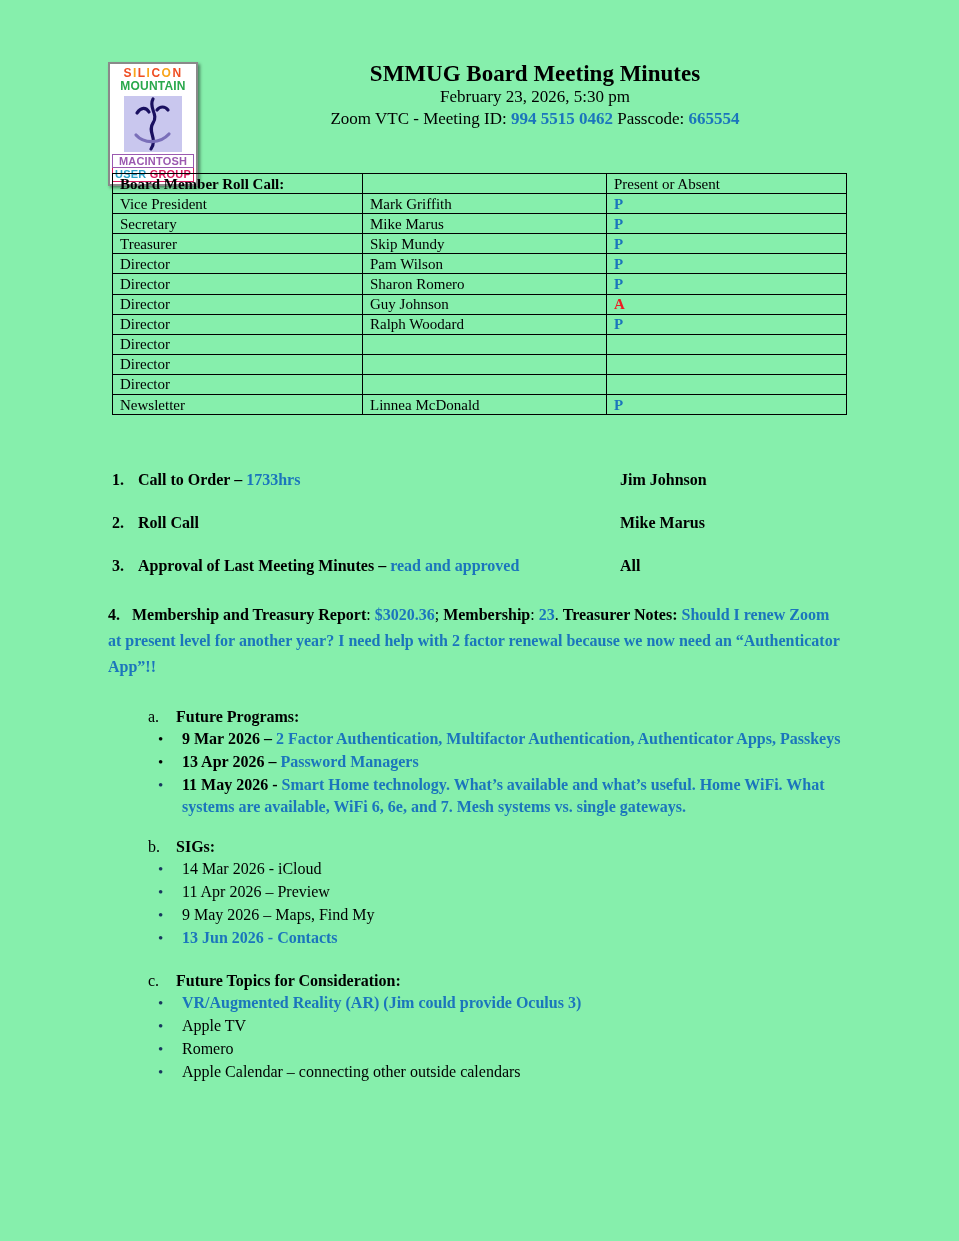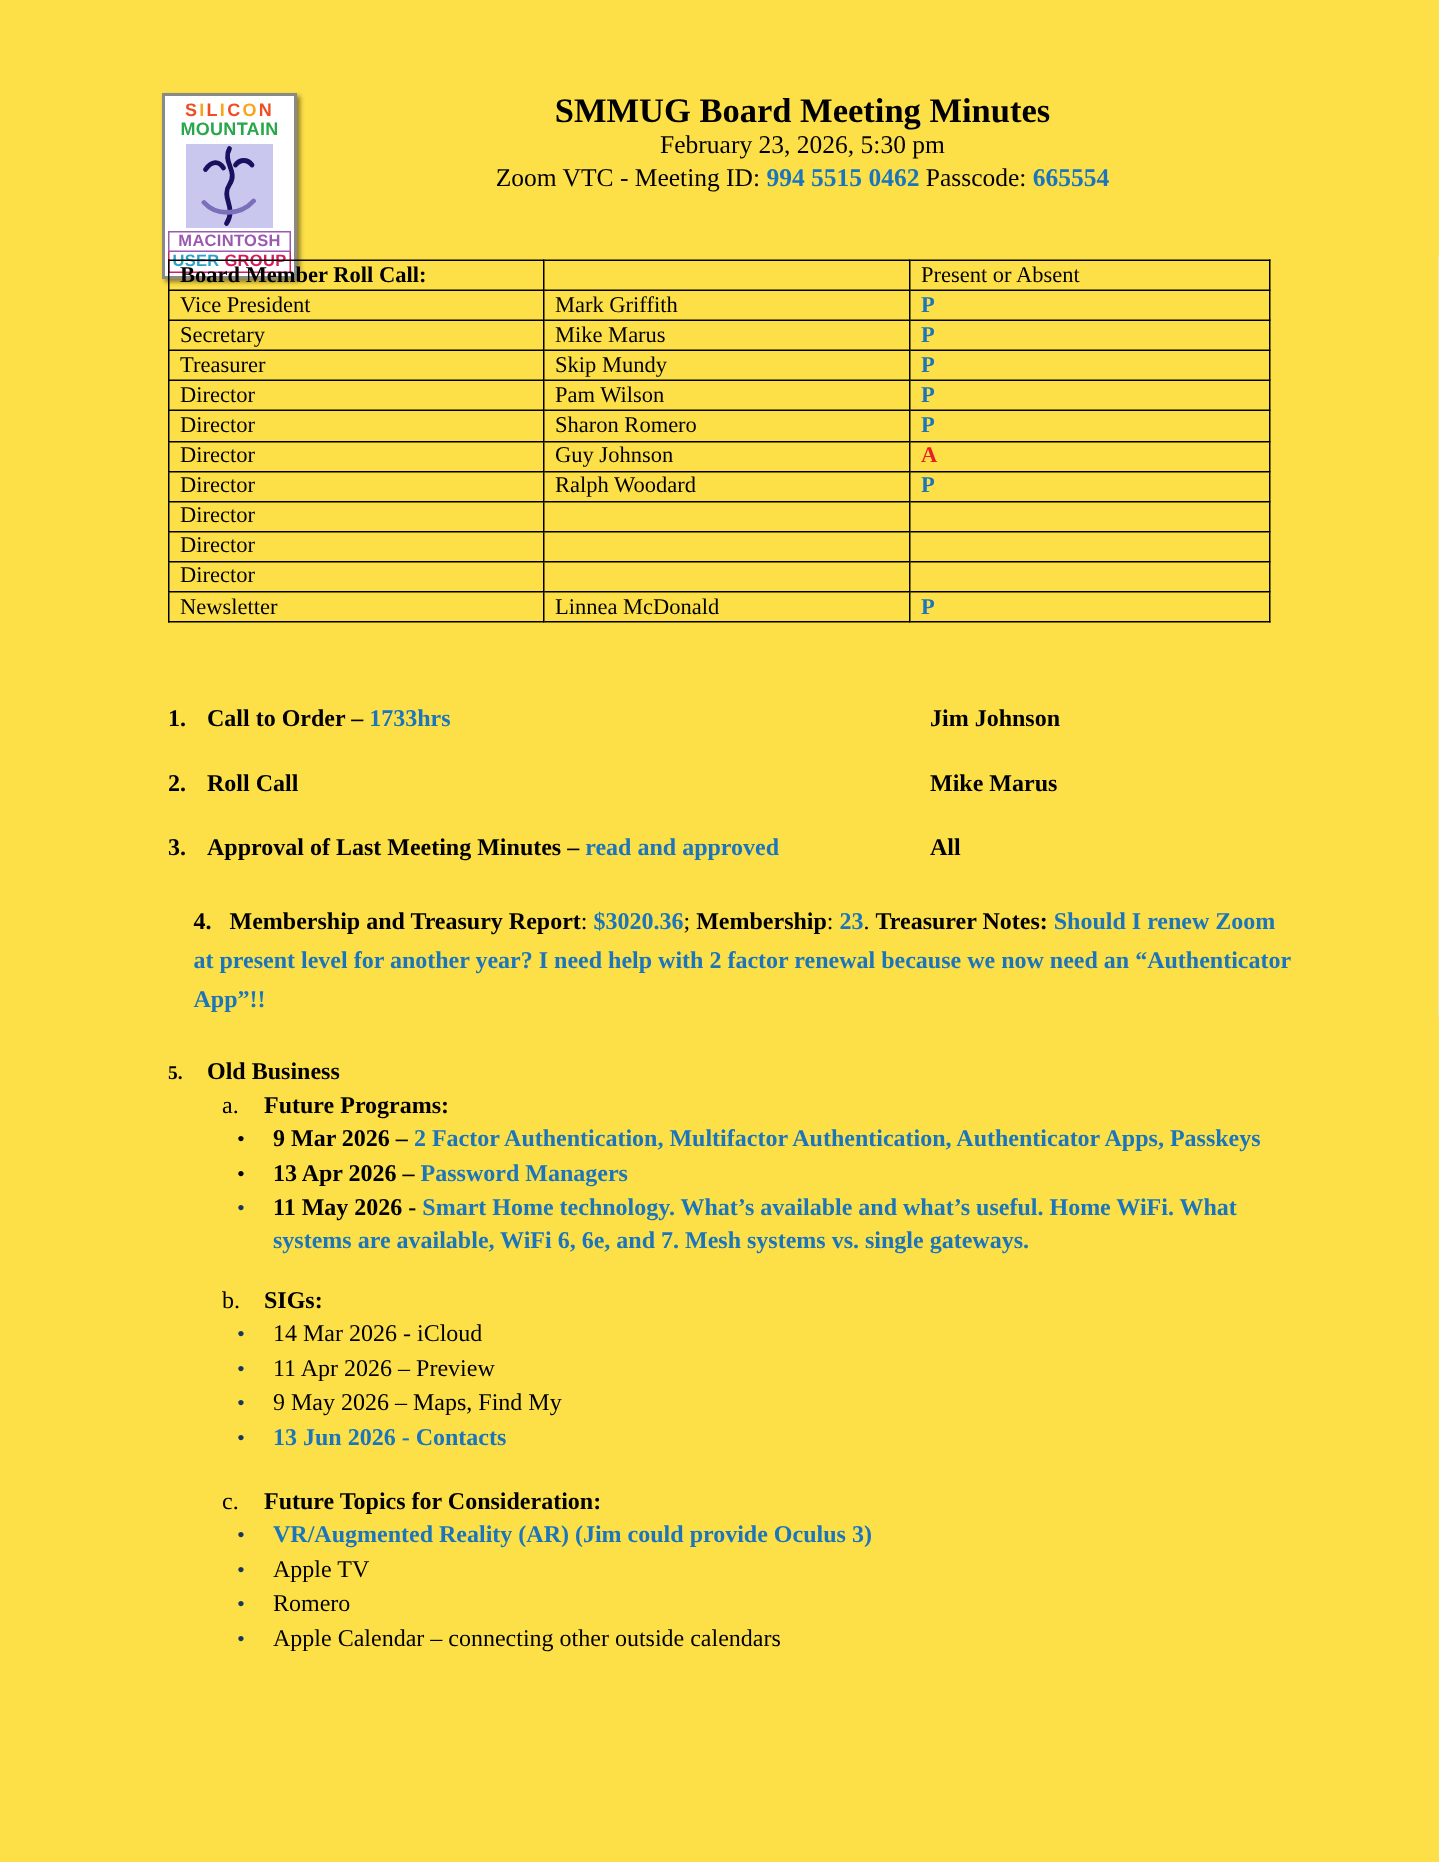--- a/index.html
+++ b/index.html
@@ -1,17 +1,17 @@
 <!DOCTYPE html>
 <html style="--blue: #1b75bc;"><head>
 <meta charset="utf-8">
 <style>
   html,body{margin:0;padding:0;background:#e9e9e9;}
   .page{
-    position:relative;width:959px;height:1241px;background:#fde047;
+    position:relative;width:959px;height:1241px;background:#86efac;
     font-family:"Liberation Serif","DejaVu Serif",serif;color:#000;overflow:hidden;
     margin:0 auto;
   }
   
   .logo{
     position:absolute;left:108px;top:62px;width:82px;
     background:#fff;border:2px solid #8a8a8a;box-shadow:2px 2px 3px rgba(0,0,0,.45);
     padding:3px 2px 2px 2px;text-align:center;
     font-family:"Liberation Sans","DejaVu Sans",sans-serif;font-weight:bold;
   }
@@ -45,21 +45,21 @@
   
   .agenda-row{
     position:absolute;left:112px;width:740px;font-size:16px;font-weight:bold;line-height:21px;
   }
   .agenda-row .num{display:inline-block;width:26px;font-weight:bold;}
   .agenda-row .owner{position:absolute;left:508px;top:0;font-weight:bold;}
   #agenda-rows .agenda-row:nth-of-type(1){top:469px;}
   #agenda-rows .agenda-row:nth-of-type(2){top:512px;}
   #agenda-rows .agenda-row:nth-of-type(3){top:555px;}
   .item4{
-    position:absolute;left:129px;top:602px;width:736px;
+    position:absolute;left:108px;top:602px;width:736px;
     font-size:16px;line-height:26px;font-weight:bold;
   }
   .item4 .num{display:inline;padding-right:12px;}
   
   .old-business{position:absolute;left:112px;top:704px;width:740px;font-size:16px;}
   .ob-title{line-height:21px;font-weight:bold;}
   .ob-title .num{display:inline-block;width:26px;font-size:13px;font-weight:bold;vertical-align:baseline;}
   .sub-heading{margin-left:36px;line-height:23px;margin-top:1px;}
   .sub-heading .marker{display:inline-block;width:28px;font-weight:normal;}
   .sub-heading .h{font-weight:bold;}
@@ -169,23 +169,20 @@
 
   <div id="agenda-rows">
       <div class="agenda-row"><span class="num">1.</span><span class="b">Call to Order – </span><span class="bb">1733hrs</span><span class="owner">Jim Johnson</span></div>
       <div class="agenda-row"><span class="num">2.</span><span class="b">Roll Call</span><span class="owner">Mike Marus</span></div>
       <div class="agenda-row"><span class="num">3.</span><span class="b">Approval of Last Meeting Minutes – </span><span class="bb">read and approved</span><span class="owner">All</span></div>
     </div>
 
   <div class="item4" id="item4"><span class="num">4.</span><span class="b">Membership and Treasury Report</span><span class="p">: </span><span class="bb">$3020.36</span><span class="p">; </span><span class="b">Membership</span><span class="p">: </span><span class="bb">23</span><span class="p">. </span><span class="b">Treasurer Notes: </span><span class="bb">Should I renew Zoom at present level for another year? I need help with 2 factor renewal because we now need an “Authenticator App”!!</span></div>
 
   <div class="old-business" id="old-business">
-    <div class="ob-title">
-      <span class="num">5.</span><span class="b">Old Business</span>
-    </div>
     <div id="ob-subsections">
         <div class="sub-heading"><span class="marker">a.</span><span class="h">Future Programs:</span></div>
         <div class="gap-a">
           <div class="bullet-row"><span class="bullet" style="color: rgb(0, 0, 0);">•</span><span class="b">9 Mar 2026 – </span><span class="bb">2 Factor Authentication, Multifactor Authentication, Authenticator Apps, Passkeys</span></div>
           <div class="bullet-row"><span class="bullet" style="color: rgb(0, 0, 0);">•</span><span class="b">13 Apr 2026 – </span><span class="bb">Password Managers</span></div>
           <div class="bullet-row"><span class="bullet" style="color: rgb(23, 55, 94);">•</span><span class="b">11 May 2026 - </span><span class="bb">Smart Home technology. What’s available and what’s useful. Home WiFi. What systems are available, WiFi 6, 6e, and 7. Mesh systems vs. single gateways.</span></div>
         </div>
         <div class="sub-heading"><span class="marker">b.</span><span class="h">SIGs:</span></div>
         <div class="gap-b">
           <div class="bullet-row"><span class="bullet" style="color: rgb(23, 55, 94);">•</span><span class="p">14 Mar 2026 - iCloud</span></div>

